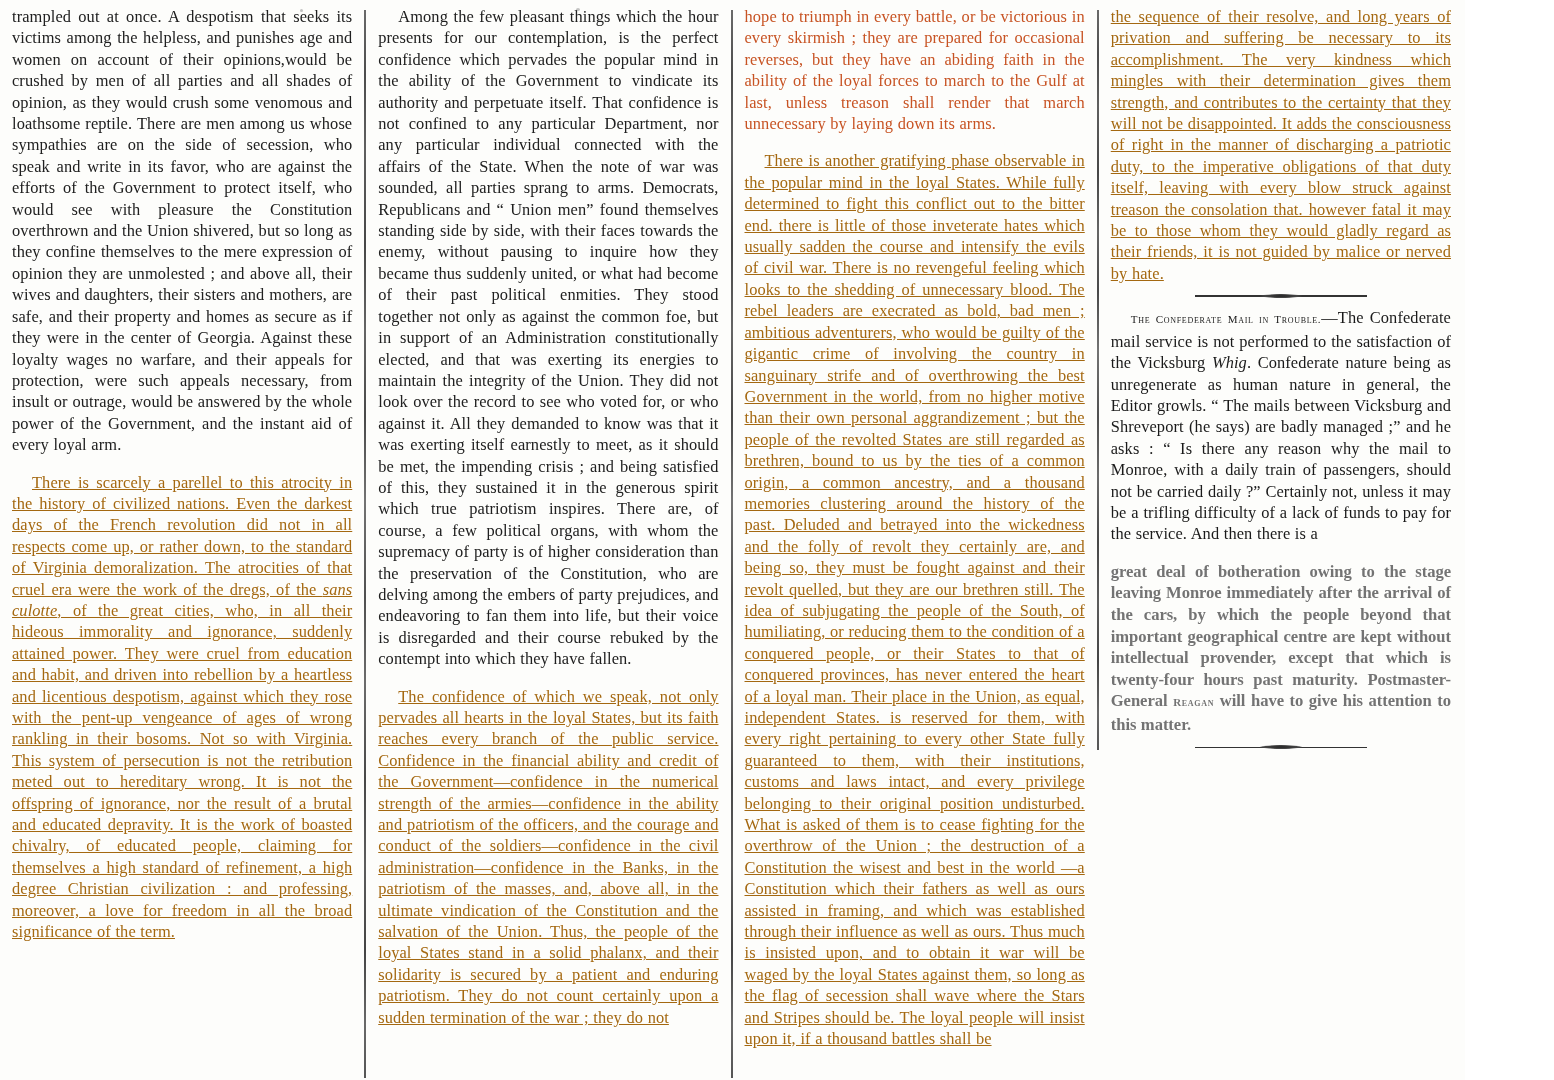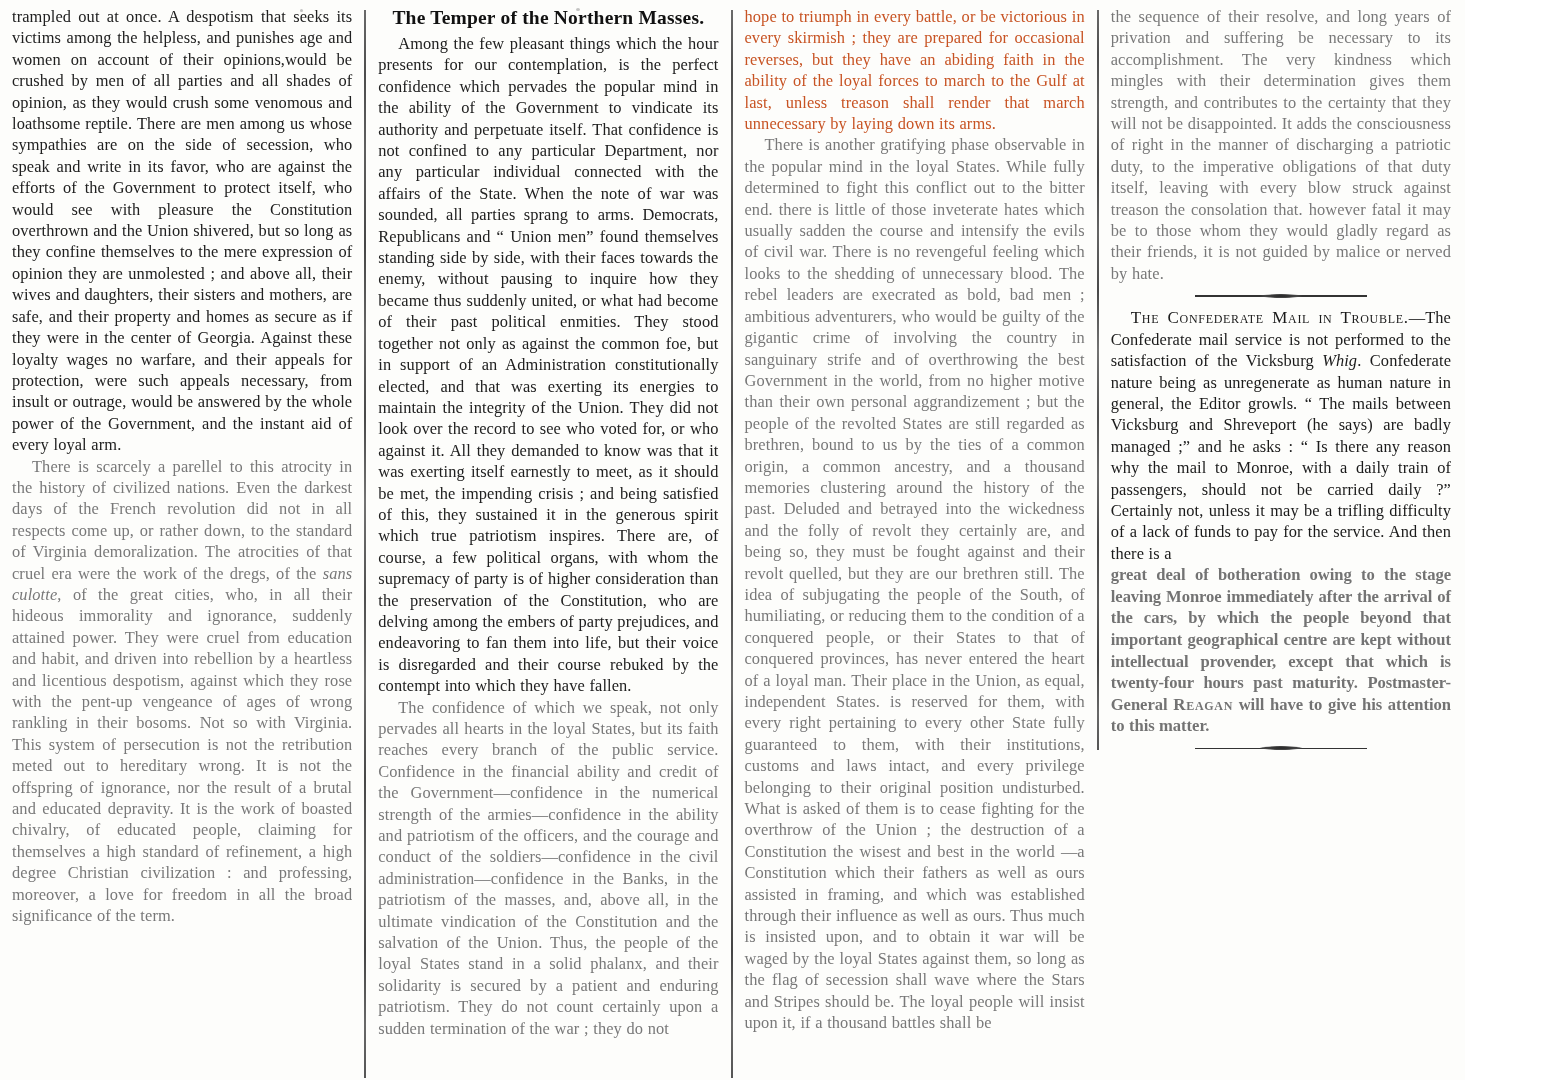--- a/index.html
+++ b/index.html
@@ -53,46 +53,46 @@
     text-align: justify;
     text-align-last: left;
     font-size: 16.4px;
     line-height: 21.4px;
     letter-spacing: .1px;
     word-spacing: .4px;
     margin: 0;
     color: #1d1d1d;
     text-rendering: optimizeLegibility;
   }
-  .p + .p { margin-top: 0px; }
+  .p + .p { margin-top: 16px; }
   .indent { text-indent: 20px; }
 
   
   .ink-a { color: #202020; }
-  .ink-b { color: #737373; opacity: .96; }
+  .ink-b { color: #a16207; opacity: .96; text-decoration: underline; }
   .ink-c { color: #1a1a1a; }
   .ink-faded { color: #c2410c; opacity: .9; }
 
   
   .headline {
     font-size: 19.5px;
     font-weight: bold;
     text-align: center;
     letter-spacing: .2px;
     line-height: 24px;
     margin: 0 0 3px 0;
     color: #111;
     font-family: "Liberation Serif", "DejaVu Serif", serif;
   }
 
   
   .smallcaps {
     font-variant: small-caps;
     letter-spacing: .7px;
-    font-size: 17px;
+    font-size: 11px;
     font-family: Liberation Serif, serif;
   }
   .ital { font-style: italic; }
 
   
   .orn-rule {
     width: 172px;
     height: 5px;
     margin: 9px auto 9px auto;
     position: relative;
@@ -141,21 +141,20 @@
     <p class="p ink-a">trampled out at once. A despotism that seeks its victims among the helpless, and punishes age and women on account of their opinions,would be crushed by men of all parties and all shades of opinion, as they would crush some venomous and loathsome reptile. There are men among us whose sympathies are on the side of secession, who speak and write in its favor, who are against the efforts of the Government to protect itself, who would see with pleasure the Constitution overthrown and the Union shivered, but so long as they confine themselves to the mere expression of opinion they are unmolested ; and above all, their wives and daughters, their sisters and mothers, are safe, and their property and homes as secure as if they were in the center of Georgia. Against these loyalty wages no warfare, and their appeals for protection, were such appeals necessary, from insult or outrage, would be answered by the whole power of the Government, and the instant aid of every loyal arm.</p>
 
     <p class="p indent ink-b"><span>There is scarcely a parellel to this atrocity in the history of civilized nations. Even the darkest days of the French revolution did not in all respects come up, or rather down, to the standard of Virginia demoralization. The atrocities of that cruel era were the work of the dregs, of the </span><span class="ital">sans culotte</span><span>, of the great cities, who, in all their hideous immorality and ignorance, suddenly attained power. They were cruel from education and habit, and driven into rebellion by a heartless and licentious despotism, against which they rose with the pent-up vengeance of ages of wrong rankling in their bosoms. Not so with Virginia. This system of persecution is not the retribution meted out to hereditary wrong. It is not the offspring of ignorance, nor the result of a brutal and educated depravity. It is the work of boasted chivalry, of educated people, claiming for themselves a high standard of refinement, a high degree Christian civilization : and professing, moreover, a love for freedom in all the broad significance of the term.</span></p>
 
     <div class="col-rule"></div>
   </div>
 
   <div class="col">
     <div class="speck" style="left:210px;top:2px;width:4px;height:3px;"></div>
 
-    <h2 class="headline">The Temper of the Northern Masses.</h2>
 
     <p class="p indent ink-a">Among the few pleasant things which the hour presents for our contemplation, is the perfect confidence which pervades the popular mind in the ability of the Government to vindicate its authority and perpetuate itself. That confidence is not confined to any particular Department, nor any particular individual connected with the affairs of the State. When the note of war was sounded, all parties sprang to arms. Democrats, Republicans and “ Union men” found themselves standing side by side, with their faces towards the enemy, without pausing to inquire how they became thus suddenly united, or what had become of their past political enmities. They stood together not only as against the common foe, but in support of an Administration constitutionally elected, and that was exerting its energies to maintain the integrity of the Union. They did not look over the record to see who voted for, or who against it. All they demanded to know was that it was exerting itself earnestly to meet, as it should be met, the impending crisis ; and being satisfied of this, they sustained it in the generous spirit which true patriotism inspires. There are, of course, a few political organs, with whom the supremacy of party is of higher consideration than the preservation of the Constitution, who are delving among the embers of party prejudices, and endeavoring to fan them into life, but their voice is disregarded and their course rebuked by the contempt into which they have fallen.</p>
 
     <p class="p indent ink-b">The confidence of which we speak, not only pervades all hearts in the loyal States, but its faith reaches every branch of the public service. Confidence in the financial ability and credit of the Government—confidence in the numerical strength of the armies—confidence in the ability and patriotism of the officers, and the courage and conduct of the soldiers—confidence in the civil administration—confidence in the Banks, in the patriotism of the masses, and, above all, in the ultimate vindication of the Constitution and the salvation of the Union. Thus, the people of the loyal States stand in a solid phalanx, and their solidarity is secured by a patient and enduring patriotism. They do not count certainly upon a sudden termination of the war ; they do not</p>
 
     <div class="col-rule"></div>
   </div>
 
   <div class="col">
     <p class="p ink-faded">hope to triumph in every battle, or be victorious in every skirmish ; they are prepared for occasional reverses, but they have an abiding faith in the ability of the loyal forces to march to the Gulf at last, unless treason shall render that march unnecessary by laying down its arms.</p>

